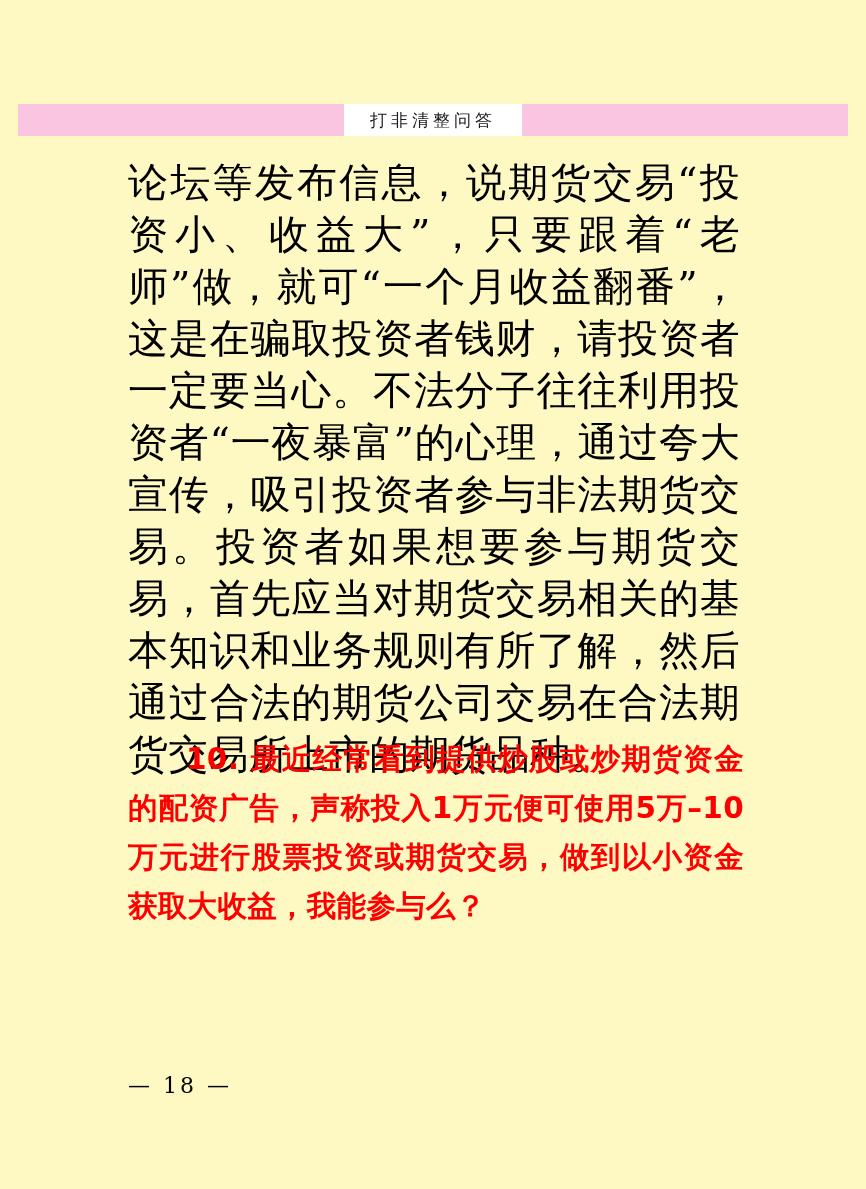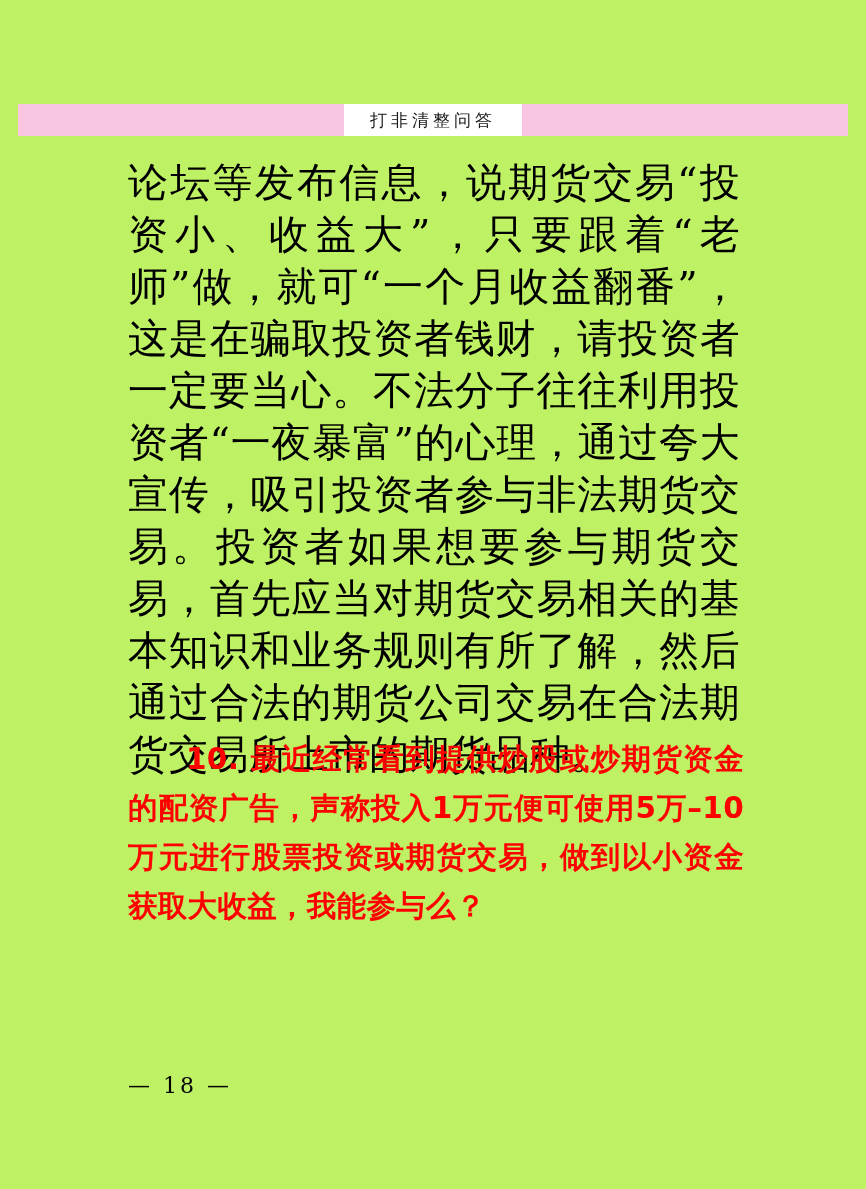--- a/index.html
+++ b/index.html
@@ -11,21 +11,21 @@
     width: 866px;
     height: 1189px;
     position: relative;
     font-family: "DejaVu Serif", "Liberation Serif", serif;
     overflow: hidden;
   }
 
   .page {
     position: absolute;
     inset: 0;
-    background: #bef264;
+    background: #fef9c3;
   }
 
   
   .header {
     position: absolute;
     top: 104px;
     left: 18px;
     right: 18px;
     height: 32px;
     display: flex;

